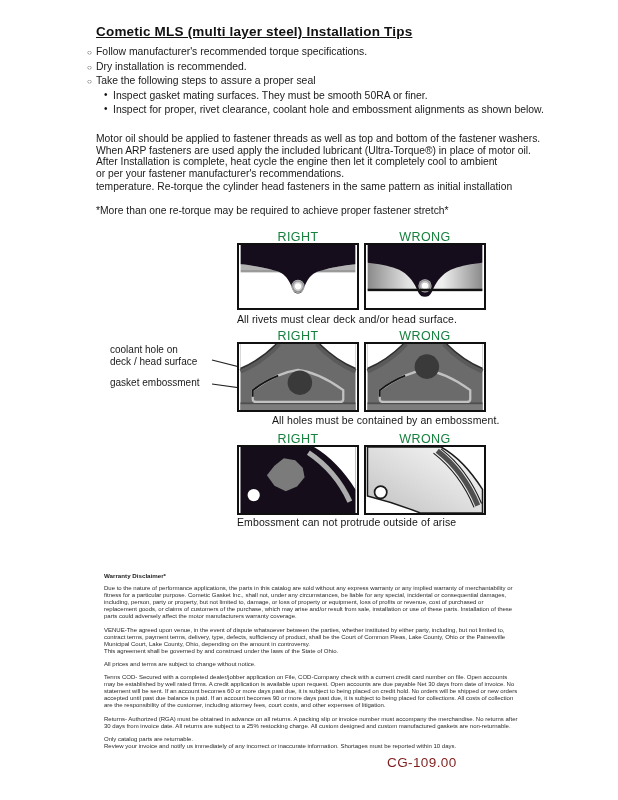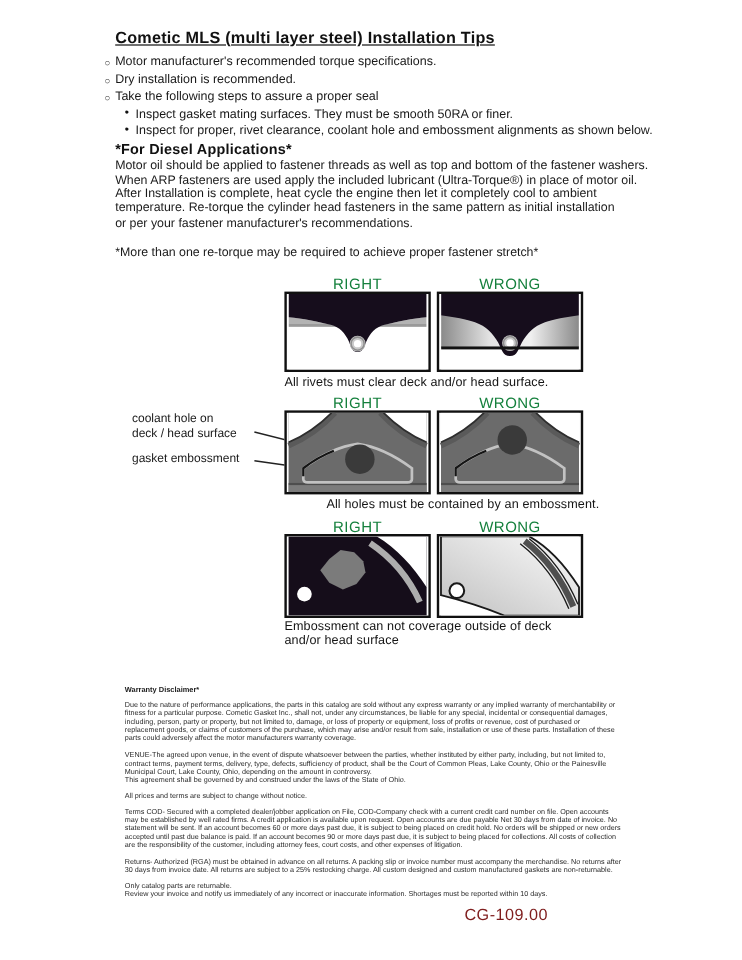--- a/index.html
+++ b/index.html
@@ -40,36 +40,35 @@
   .pagenum { left:387px; top:755px; font-size:13.5px; color:#7f1d1d; letter-spacing:.4px; }
 </style>
 </head>
 <body>
 
 <div class="page">
 
   <div class="abs title">Cometic MLS (multi layer steel) Installation Tips</div>
 
   <div class="abs bullets">
-    <div class="b-line"><span class="mk">○</span><span>Motor manufacturer's recommended torque specifications.</span></div>
+    <div class="b-line"><span class="mk">○</span><span>Follow manufacturer's recommended torque specifications.</span></div>
     <div class="b-line"><span class="mk">○</span><span>Dry installation is recommended.</span></div>
     <div class="b-line"><span class="mk">○</span><span>Take the following steps to assure a proper seal</span></div>
     <div class="sb-line"><span class="mk">•</span><span>Inspect gasket mating surfaces.  They must be smooth 50RA or finer.</span></div>
     <div class="sb-line"><span class="mk">•</span><span>Inspect for proper, rivet clearance, coolant hole and embossment alignments as shown below.</span></div>
   </div>
 
-  <div class="abs diesel-h">*For Diesel Applications*</div>
   <div class="abs para p1">
     <div>Motor oil should be applied to fastener threads as well as top and bottom of the fastener washers.</div>
     <div>When ARP fasteners are used apply the included lubricant (Ultra-Torque®) in place of motor oil.</div>
   </div>
   <div class="abs para p2">
     <div>After Installation is complete, heat cycle the engine then let it completely cool to ambient</div>
+    <div>or per your fastener manufacturer's recommendations.</div>
     <div>temperature. Re-torque the cylinder head fasteners in the same pattern as initial installation</div>
-    <div>or per your fastener manufacturer's recommendations.</div>
   </div>
   <div class="abs para p3">*More than one re-torque may be required to achieve proper fastener stretch*</div>
 
   <div class="abs dg-label" style="left:237px; top:230px;">RIGHT</div>
   <div class="abs dg-label" style="left:364px; top:230px;">WRONG</div>
 
   <div class="abs dg-img" style="left:237px; top:243px;">
     <svg width="122" height="67" viewBox="0 0 122 67">
       <rect width="122" height="67" fill="#ffffff"></rect>
       <rect x="0" y="26.5" width="122" height="2.6" fill="#9a9a9a"></rect>
@@ -172,22 +171,21 @@
       </defs>
       <rect width="122" height="70" fill="#ffffff"></rect>
       <path d="M0,0 H78 C96,10 110,26 122,45 V70 H56 C36,62 16,56 0,52 Z" fill="url(#gBand)" stroke="#1a1a1a" stroke-width="1.6"></path>
       <path d="M74,4 C92,18 107,38 117,62" stroke="#4f4f4f" stroke-width="5.5" fill="none"></path>
       <path d="M70,6.5 C88,20.5 103,40 113,64" stroke="#1a1a1a" stroke-width="1.2" fill="none"></path>
       <path d="M78,2 C96,16 111,36 121,60" stroke="#1a1a1a" stroke-width="1.2" fill="none"></path>
       <circle cx="14" cy="48" r="6.5" fill="#ffffff" stroke="#1a1a1a" stroke-width="1.8"></circle>
     </svg>
   </div>
   <div class="abs caption" style="left:237px; top:516px;">
-    <div>Embossment can not coverage outside of deck</div>
-    <div>and/or head surface</div>
+    <div>Embossment can not protrude outside of arise</div>
   </div>
 
   <div class="abs warranty">
     <div class="wh">Warranty Disclaimer*</div>
     <p class="wp">Due to the nature of performance applications, the parts in this catalog are sold without any express warranty or any implied warranty of merchantability or fitness for a particular purpose.  Cometic Gasket Inc., shall not, under any circumstances, be liable for any special, incidental or consequential damages, including, person, party or property, but not limited to, damage, or loss of property or equipment, loss of profits or revenue, cost of purchased or replacement goods, or claims of customers of the purchase, which may arise and/or result from sale, installation or use of these parts.  Installation of these parts could adversely affect the motor manufacturers warranty coverage.</p>
     <p class="wp tight">VENUE-The agreed upon venue, in the event of dispute whatsoever between the parties, whether instituted by either party, including, but not limited to, contract terms, payment terms, delivery, type, defects, sufficiency of product, shall be the Court of Common Pleas, Lake County, Ohio or the Painesville Municipal Court, Lake County, Ohio, depending on the amount in controversy.</p>
     <p class="wp after">This agreement shall be governed by and construed under the laws of the State of Ohio.</p>
     <p class="wp">All prices and terms are subject to change without notice.</p>
     <p class="wp">Terms COD- Secured with a completed dealer/jobber application on File, COD-Company check with a current credit card number on file.  Open accounts may be established by well rated firms.  A credit application is available upon request.  Open accounts are due payable Net 30 days from date of invoice.  No statement will be sent.  If an account becomes 60 or more days past due, it is subject to being placed on credit hold.  No orders will be shipped or new orders accepted until past due balance is paid.  If an account becomes 90 or more days past due, it is subject to being placed for collections.  All costs of collection are the responsibility of the customer, including attorney fees, court costs, and other expenses of litigation.</p>
     <p class="wp">Returns- Authorized (RGA) must be obtained in advance on all returns.  A packing slip or invoice number must accompany the merchandise.  No returns after 30 days from invoice date.  All returns are subject to a 25% restocking charge.  All custom designed and custom manufactured gaskets are non-returnable.</p>

